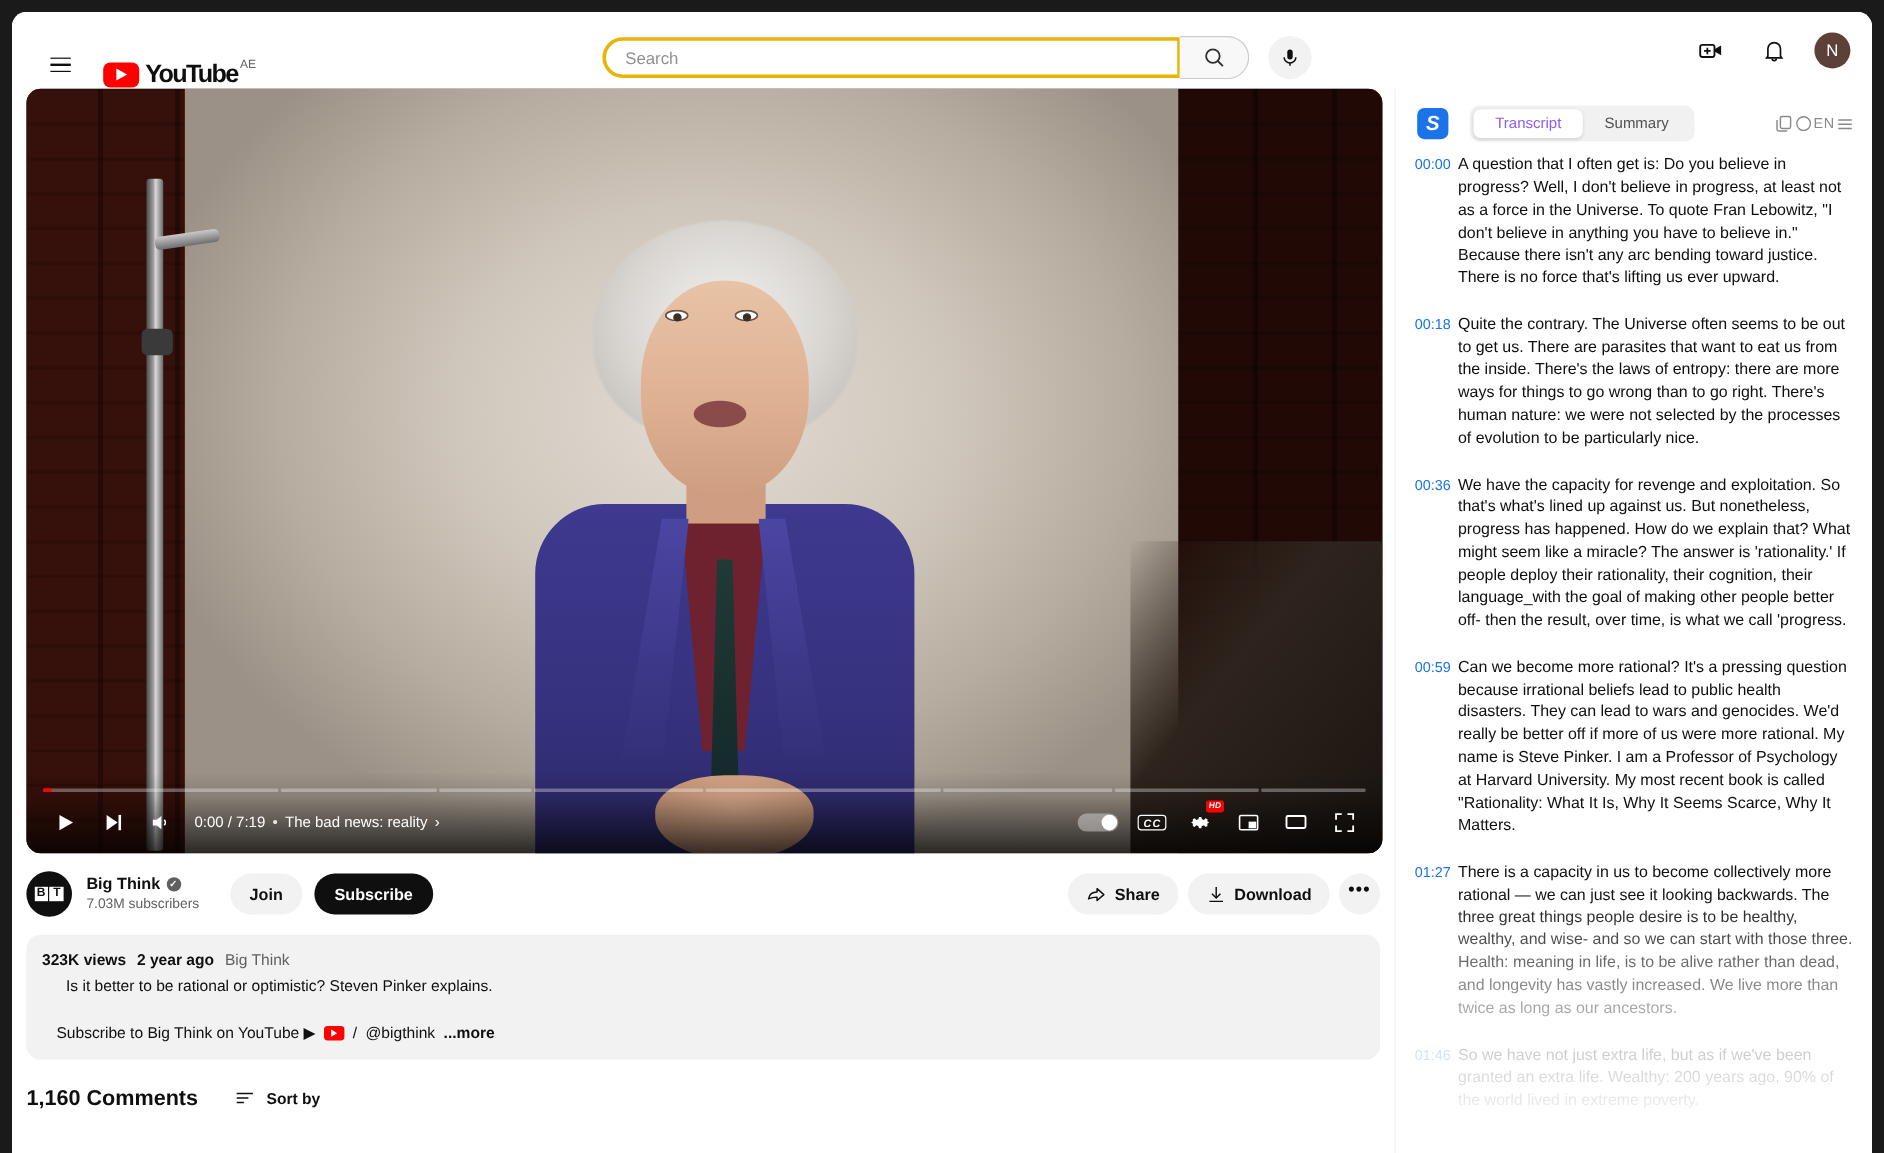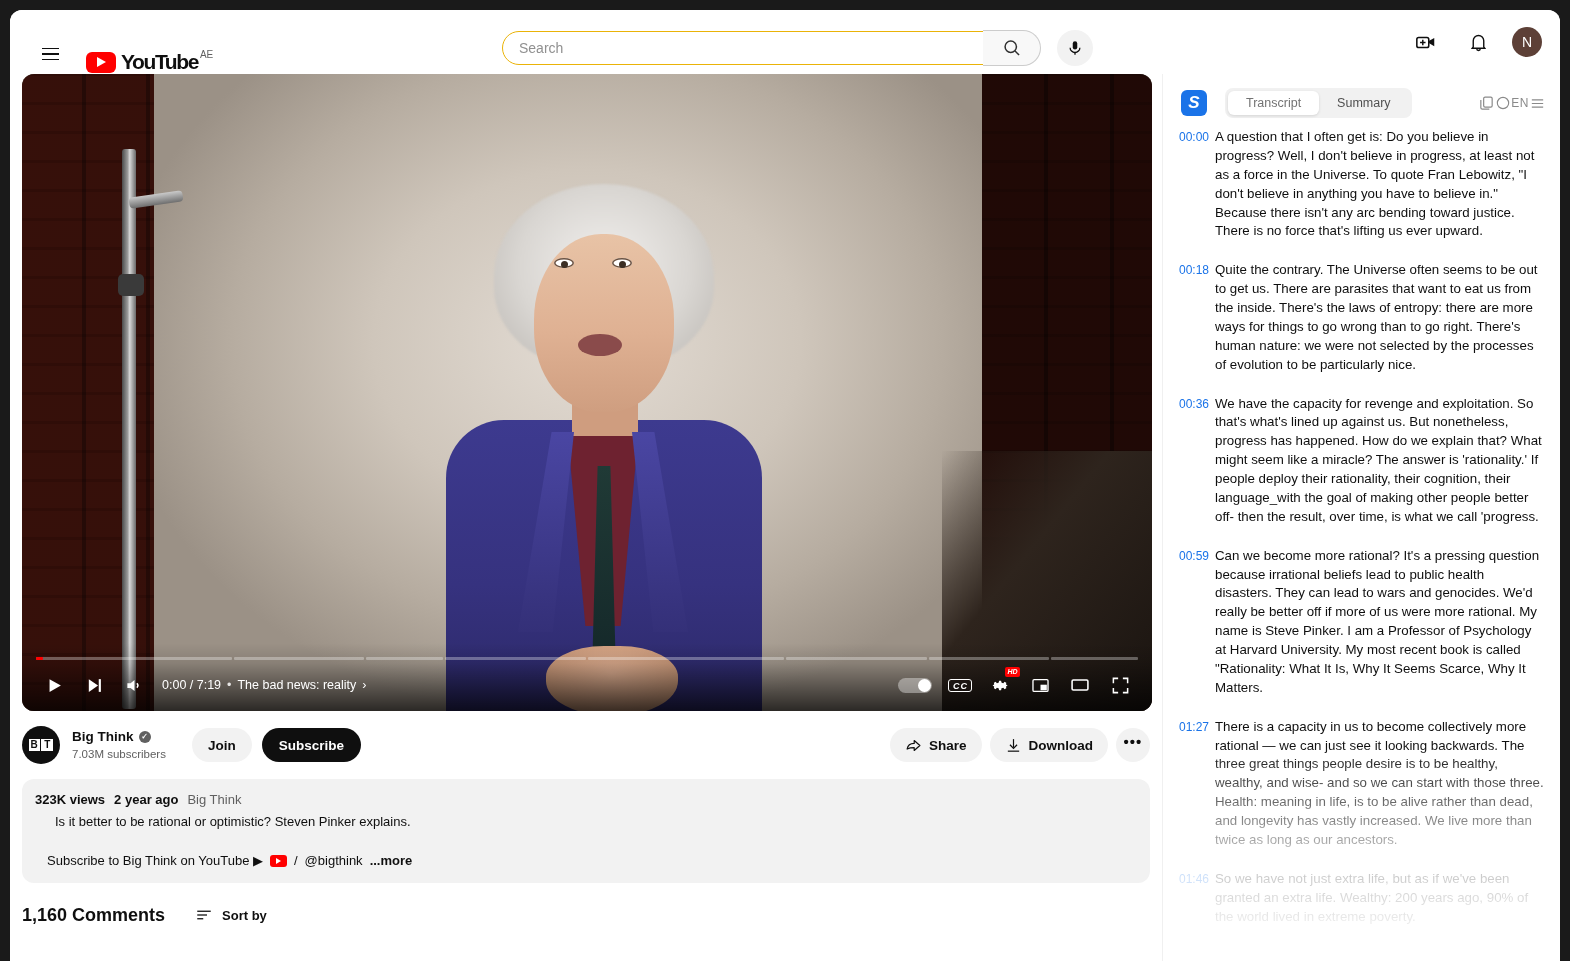--- a/index.html
+++ b/index.html
@@ -58,21 +58,21 @@
   .yt-sup {
     font-size: 10px; color: #606060; margin-left: 2px;
     margin-top: -1px; letter-spacing: 0;
   }
   .search-zone {
     position: absolute; left: 492px; top: 20px;
     display: flex; align-items: center; gap: 10px;
   }
   .search-box {
     width: 482px; height: 34px;
-    border: 1px solid #eab308; border-radius: 18px 0 0 18px;
+    border: 3px solid #eab308; border-radius: 18px 0 0 18px;
     display: flex; align-items: center;
     padding-left: 16px; background: #fff;
   }
   .search-box input {
     border: none; outline: none; width: 100%;
     font-size: 14px; color: #0f0f0f;
     font-family: "Liberation Sans", sans-serif;
     background: transparent;
   }
   .search-box input::placeholder { color: #909090; }
@@ -401,21 +401,21 @@
     display: flex; background: #f1f1f1; border-radius: 8px;
     padding: 3px; margin-left: 8px;
   }
   .tab {
     padding: 5px 18px; border-radius: 6px;
     font-size: 12.5px; color: #505050; cursor: pointer;
     font-family: "Liberation Sans", sans-serif;
     border: none; background: transparent;
   }
   .tab.active {
-    background: #fff; color: #737373;
+    background: #fff; color: #8b5cf6;
     box-shadow: 0 1px 3px rgba(0,0,0,0.12);
   }
   .tp-tools { margin-left: auto; display: flex; align-items: center; }
   .tool { cursor: pointer; display: flex; align-items: center; }
   .lang-label { font-size: 12px; color: #8a8a8a; letter-spacing: .5px; cursor: pointer; }
 
   .tp-body { position: relative; height: 846px; overflow: hidden; padding: 0 16px 0 16px; }
   .t-entry { display: flex; gap: 0; margin-bottom: 20px; cursor: pointer; }
   .t-time {
     font-size: 12px; color: #1a73e8; flex-shrink: 0;

